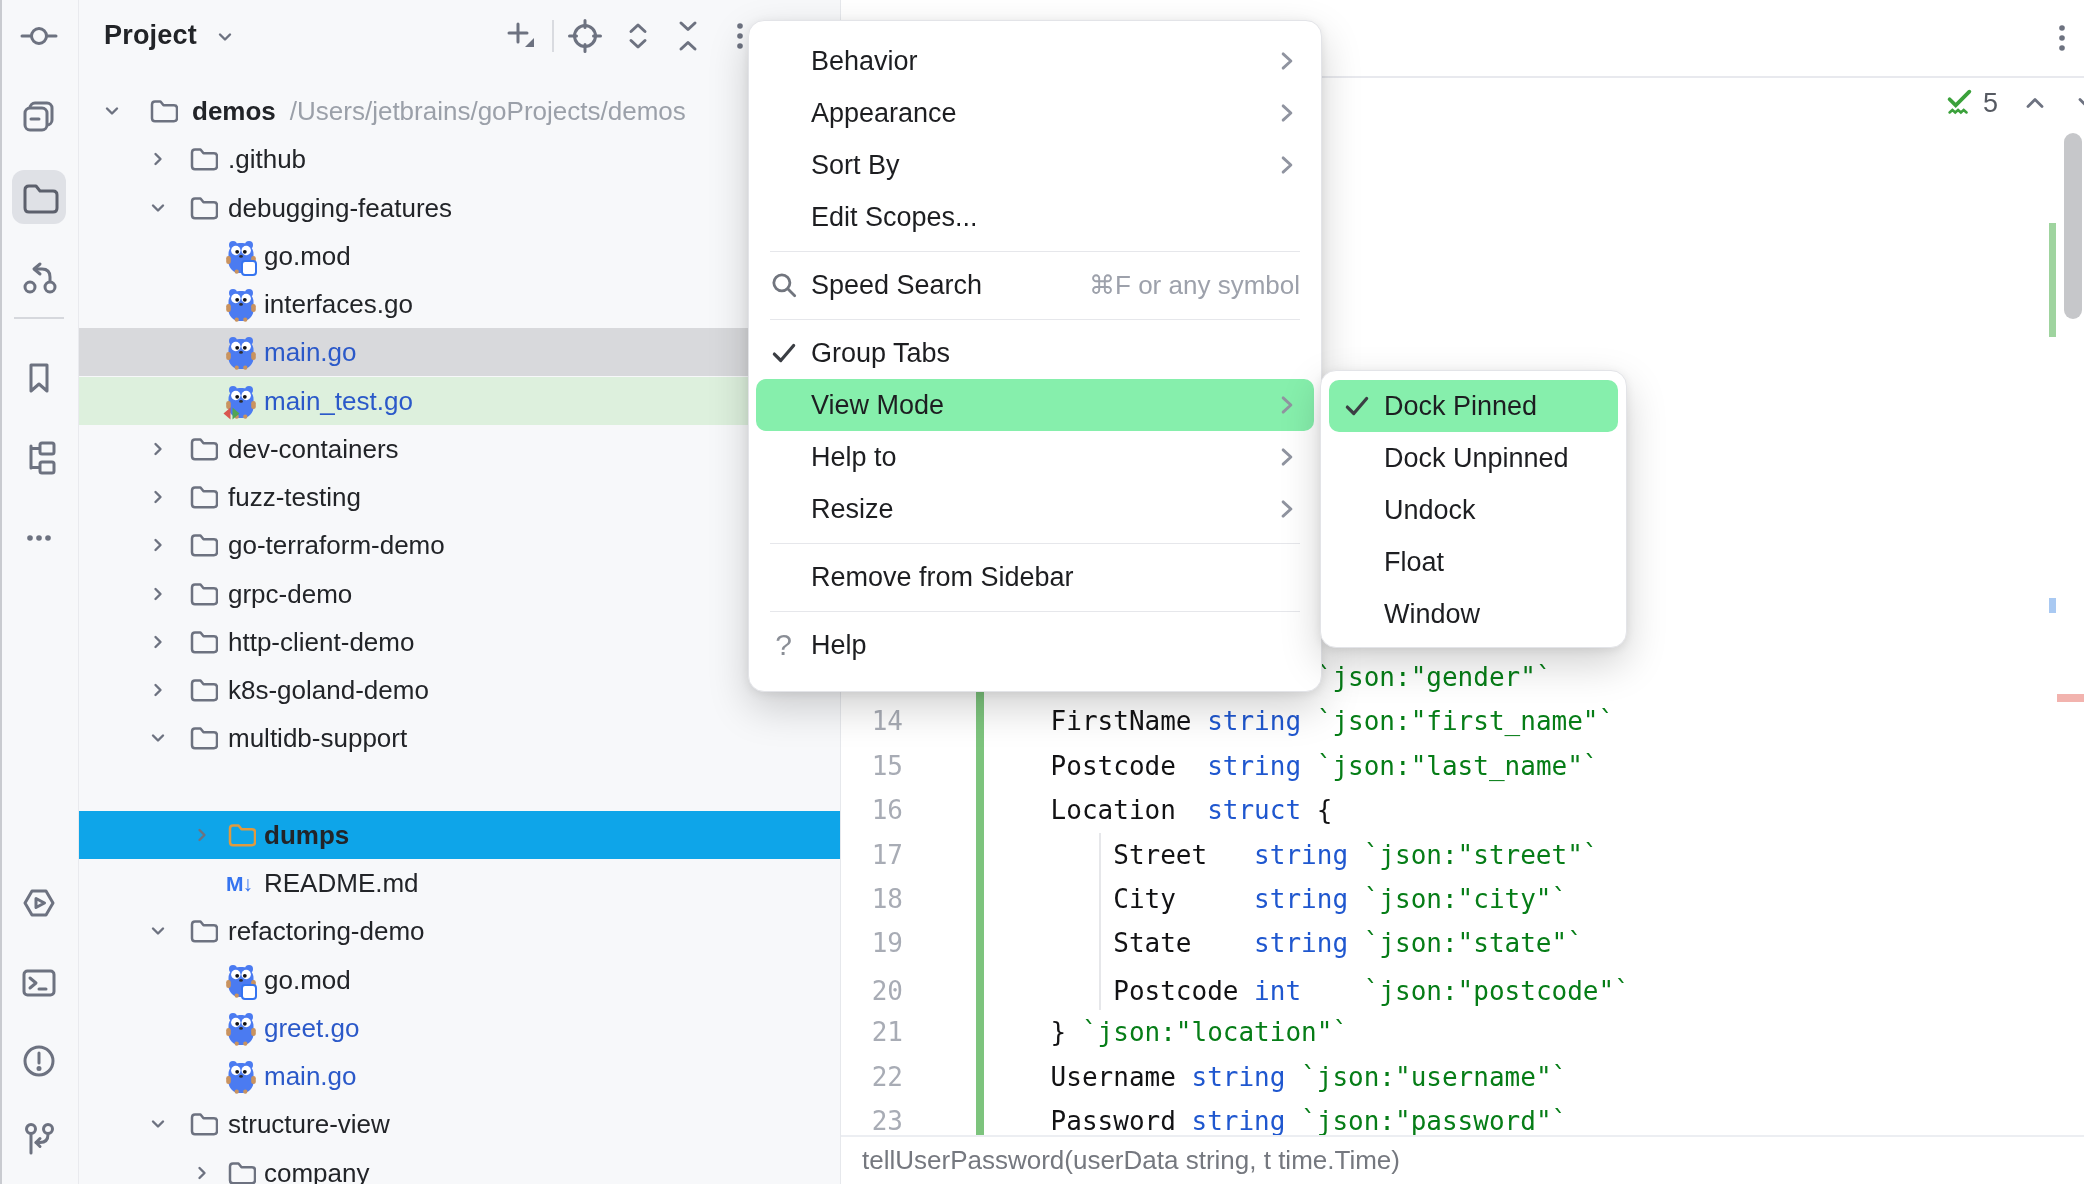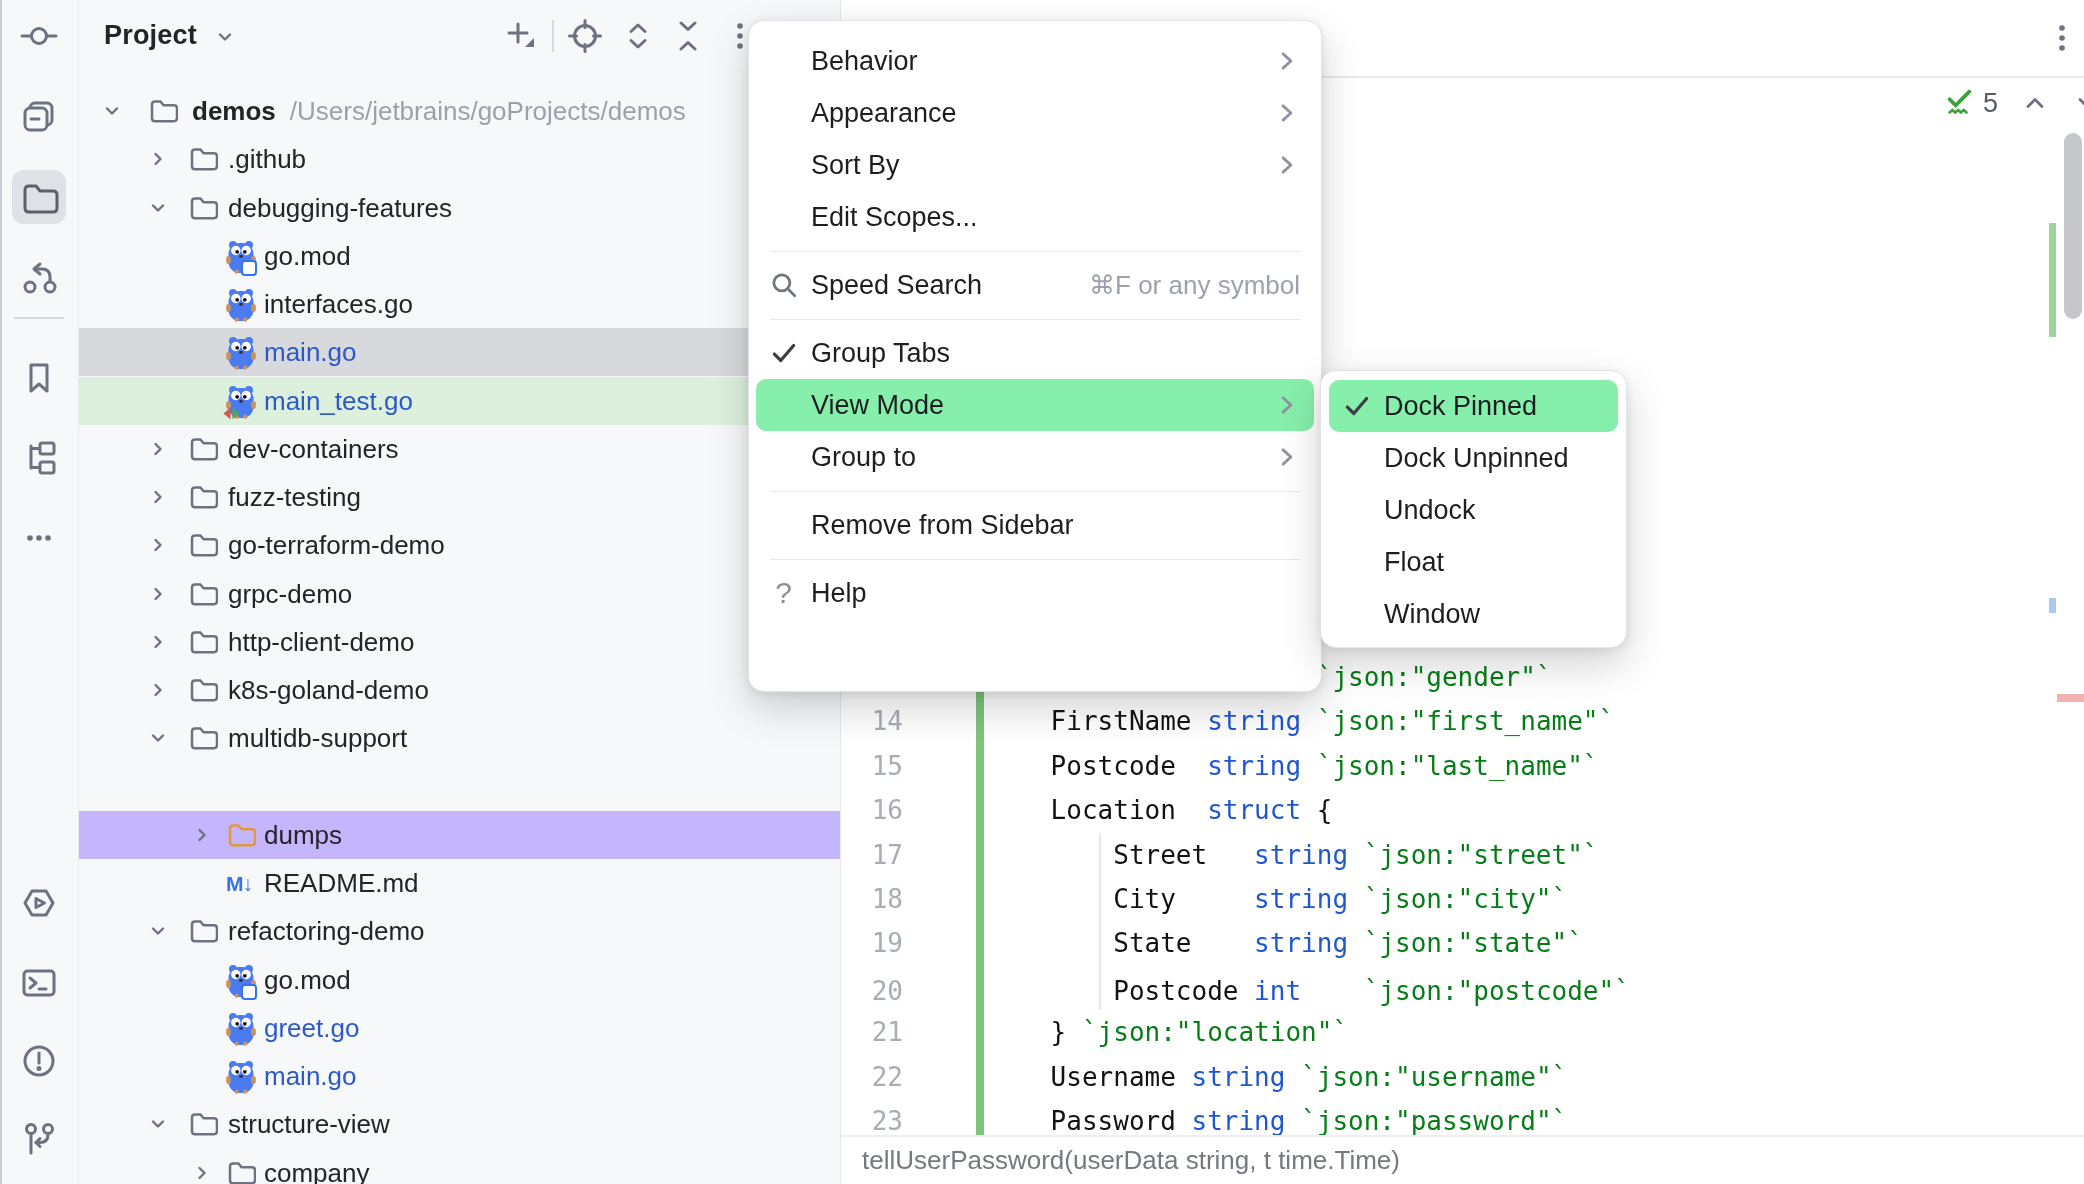--- a/index.html
+++ b/index.html
@@ -19,21 +19,21 @@
   .panel-header{position:absolute;left:0;top:0;width:100%;height:72px;}
   .panel-title{position:absolute;left:26px;top:20px;font-size:27px;font-weight:700;color:#222428;letter-spacing:.2px;}
   .panel-title-chevron{position:absolute;left:135px;top:25px;width:24px;height:24px;}
   .tb-icon{position:absolute;top:16px;width:40px;height:40px;}
   .tb-icon svg{width:40px;height:40px;display:block;}
   .tb-divider{position:absolute;top:20px;width:1.5px;height:32px;background:#d9dbe0;}
 
   .tree-row{position:absolute;left:0;width:762px;height:48px;}
   .tree-row.bg-selected{background:#d8d9dc;}
   .tree-row.bg-green{background:#ddf0dd;}
-  .tree-row.bg-yellow{background:#c4b5fd;}
+  .tree-row.bg-yellow{background:#0ea5e9;font-weight:bold;}
   .t-chev{position:absolute;top:12px;width:24px;height:24px;}
   .t-chev svg{width:24px;height:24px;display:block;}
   .t-icon{position:absolute;top:8px;width:32px;height:34px;}
   .t-icon svg{display:block;}
   .t-label{position:absolute;top:0;height:48px;line-height:48px;font-size:26px;color:#222428;white-space:nowrap;}
   .t-label.blue{color:#2b59c9;}
   .t-label b{font-weight:700;}
   .t-path{color:#9ba0a9;font-weight:400;margin-left:14px;font-size:26px;}
   .badge{position:absolute;}
   .md-glyph{font-size:21px;font-weight:700;color:#3574f0;line-height:34px;letter-spacing:-1px;}
@@ -716,21 +716,29 @@
       <div class="menu-item highlighted">
         <div class="mi-icon"></div>
         <div class="mi-label">View Mode</div>
         <div class="mi-spacer"></div>
         <div class="mi-arrow"><svg viewBox="0 0 20 20">
             <path d="M7 4.5 l6 5.5 -6 5.5" fill="none" stroke="#9094a0" stroke-width="2.2" stroke-linecap="round" stroke-linejoin="round"></path>
           </svg></div>
       </div>
       <div class="menu-item">
         <div class="mi-icon"></div>
-        <div class="mi-label">Group to</div>
+        <div class="mi-label">Help to</div>
+        <div class="mi-spacer"></div>
+        <div class="mi-arrow"><svg viewBox="0 0 20 20">
+            <path d="M7 4.5 l6 5.5 -6 5.5" fill="none" stroke="#9094a0" stroke-width="2.2" stroke-linecap="round" stroke-linejoin="round"></path>
+          </svg></div>
+      </div>
+      <div class="menu-item">
+        <div class="mi-icon"></div>
+        <div class="mi-label">Resize</div>
         <div class="mi-spacer"></div>
         <div class="mi-arrow"><svg viewBox="0 0 20 20">
             <path d="M7 4.5 l6 5.5 -6 5.5" fill="none" stroke="#9094a0" stroke-width="2.2" stroke-linecap="round" stroke-linejoin="round"></path>
           </svg></div>
       </div>
       <div class="menu-sep"></div>
       <div class="menu-item">
         <div class="mi-icon"></div>
         <div class="mi-label">Remove from Sidebar</div>
         <div class="mi-spacer"></div>

